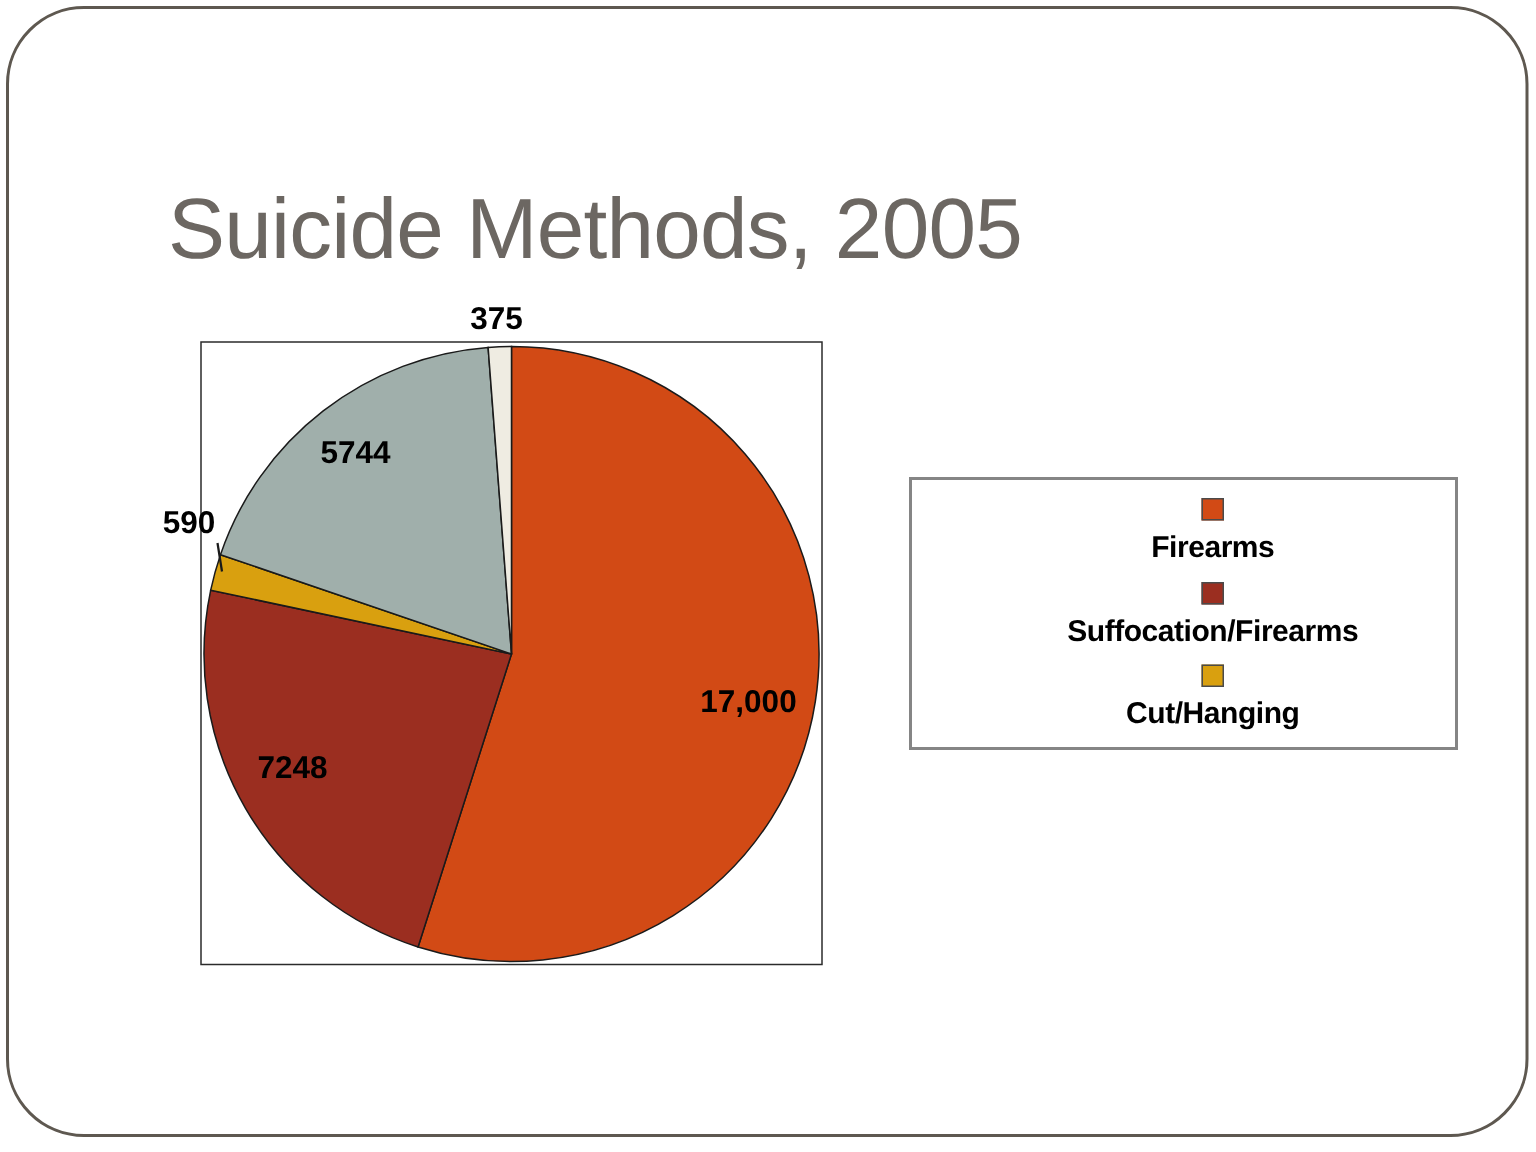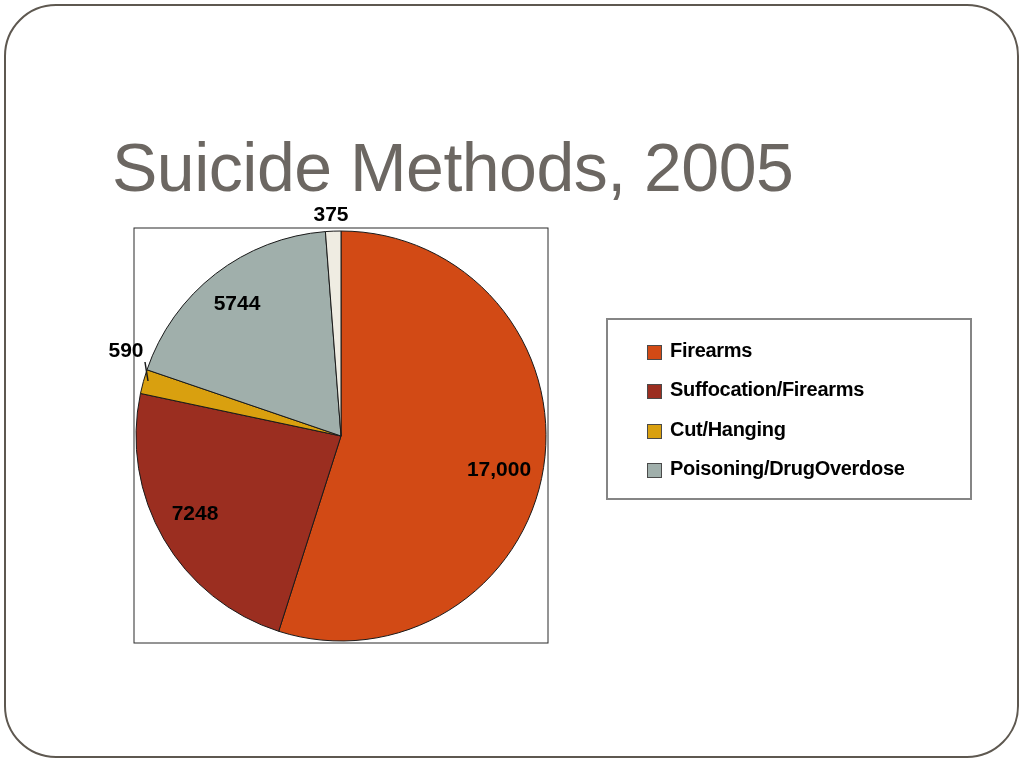--- a/index.html
+++ b/index.html
@@ -13,21 +13,21 @@
   .slide-frame {
     position:absolute;
     left:4px; top:4px; right:5px; bottom:10px;
     border:2px solid #5E5850;
     border-radius:52px;
     pointer-events:none;
   }
   .slide-title {
     position:absolute;
     left:112px; top:82px;
-    font-size:68px;
+    font-size:57px;
     font-weight:400;
     color:#6C6762;
     letter-spacing:-0.5px;
     white-space:nowrap;
   }
   .chart-svg {
     position:absolute;
     left:80px; top:190px;
     width:500px; height:470px;
   }
@@ -38,23 +38,24 @@
     box-sizing:border-box;
     border:2px solid #858585;
     background:#ffffff;
     display:flex;
     flex-direction:column;
     justify-content:space-evenly;
     padding-left:39px;
   }
   .legend-item {
     display:flex;
-    align-items:flex-end;
+    align-items:center;
     gap:8px;
     line-height:1;
+    flex-direction:column;
   }
   .legend-swatch {
     width:13px; height:13px;
     border:1px solid #4a4a4a;
     flex:0 0 auto;
   }
   .legend-label {
     font-size:20px;
     font-weight:bold;
     color:#000000;
@@ -95,17 +96,13 @@
       <span class="legend-label">Firearms</span>
     </div>
     <div class="legend-item">
       <span class="legend-swatch" style="background: rgb(155, 46, 32);"></span>
       <span class="legend-label">Suffocation/Firearms</span>
     </div>
     <div class="legend-item">
       <span class="legend-swatch" style="background: rgb(217, 160, 15);"></span>
       <span class="legend-label">Cut/Hanging</span>
     </div>
-    <div class="legend-item">
-      <span class="legend-swatch" style="background: rgb(160, 175, 171);"></span>
-      <span class="legend-label">Poisoning/DrugOverdose</span>
-    </div>
   </div>
 
 </body></html>

